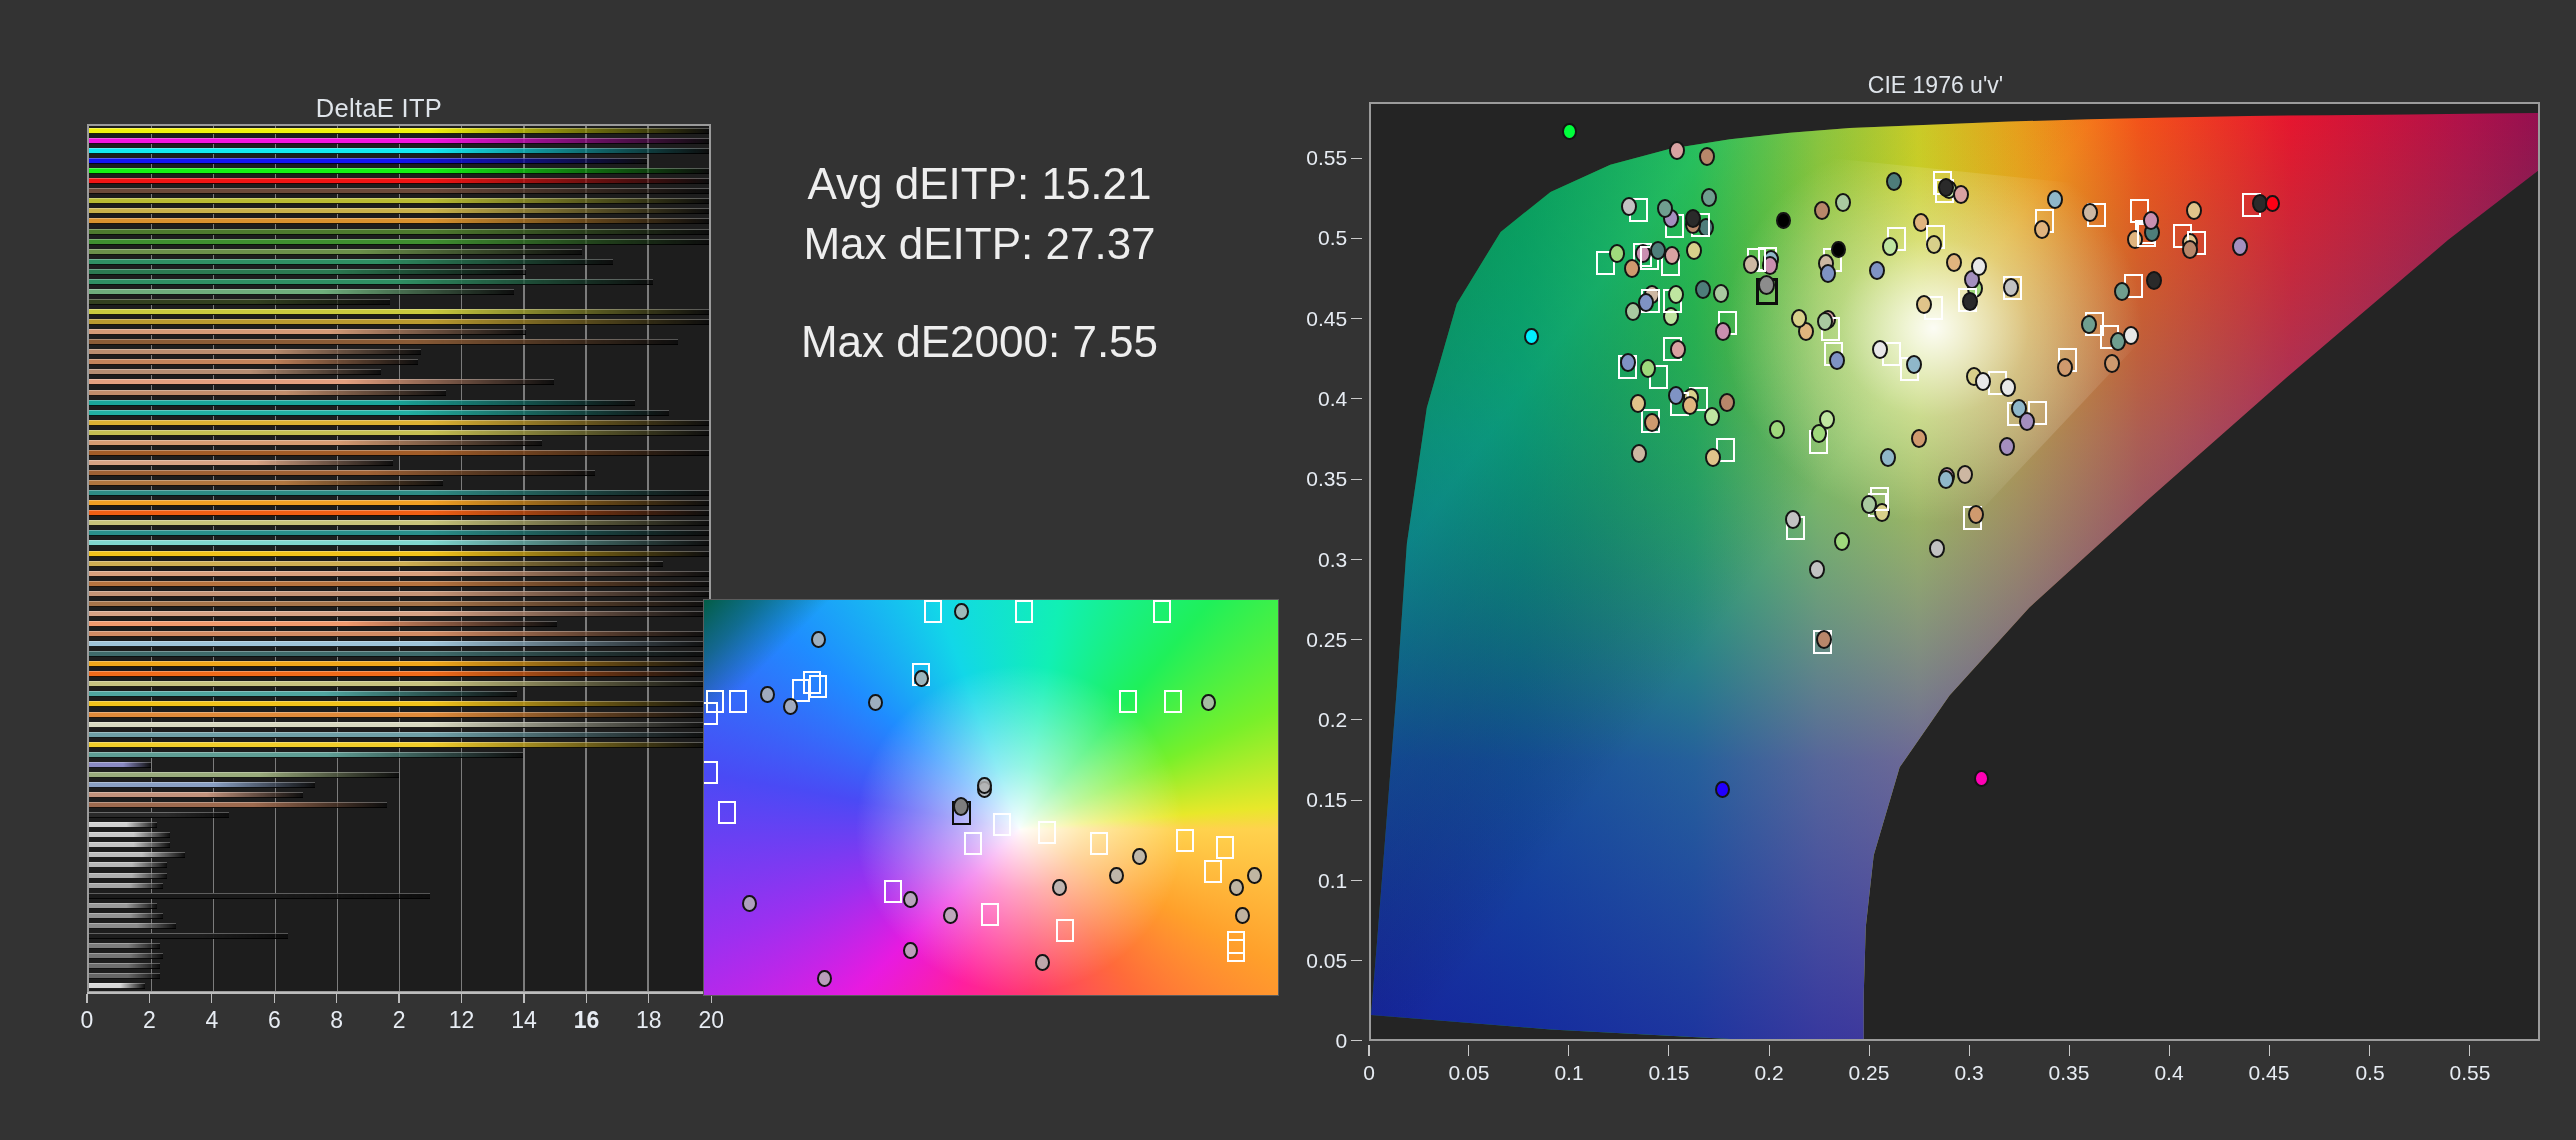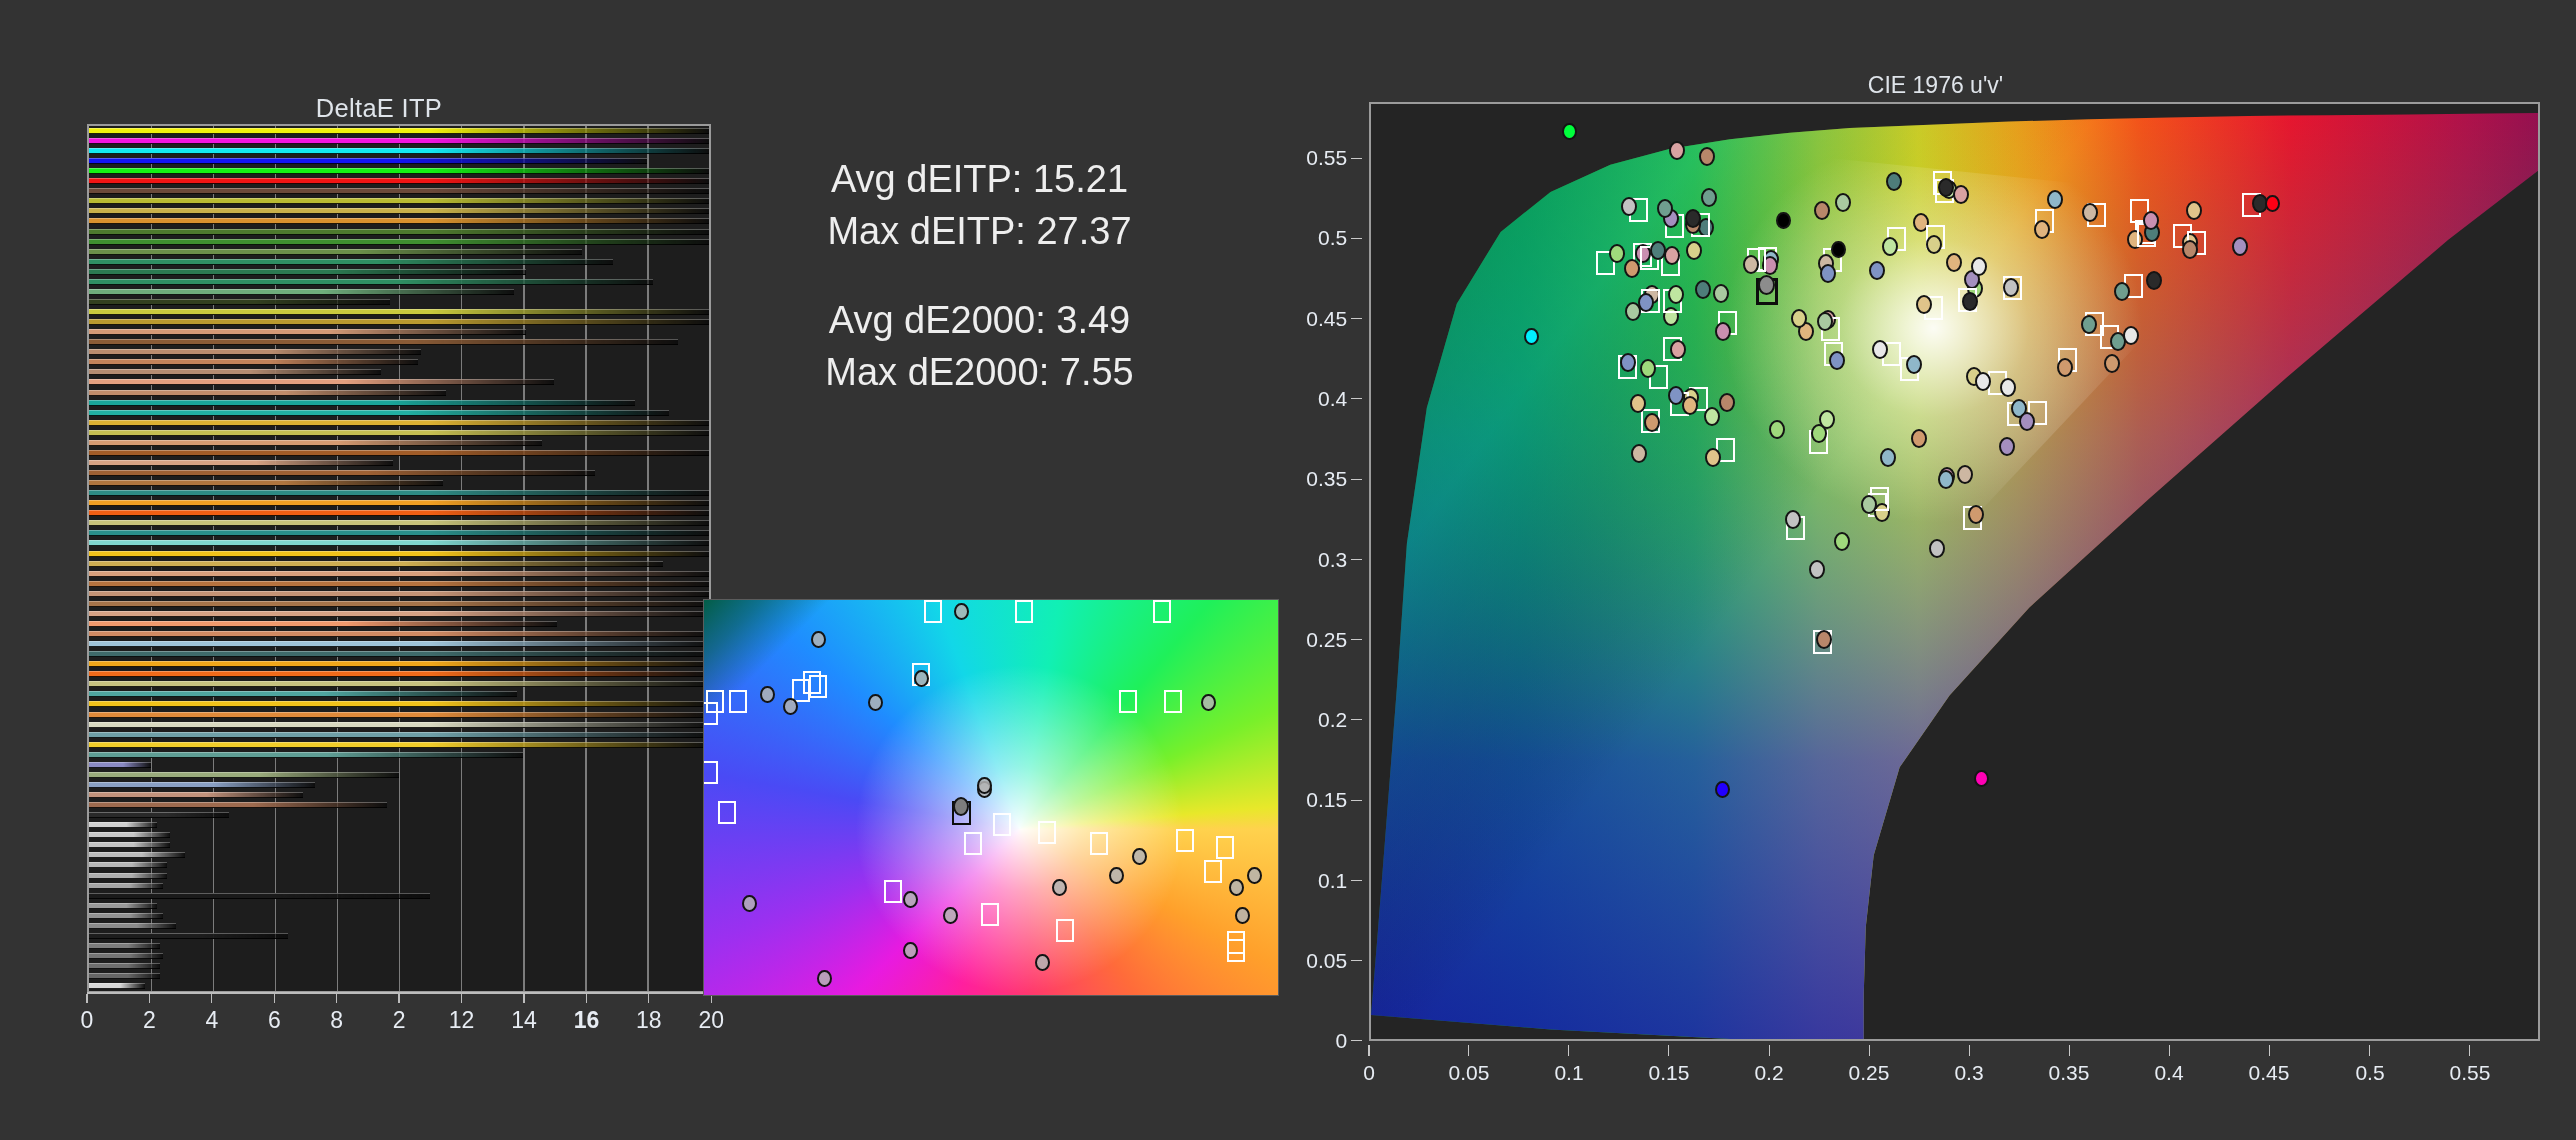--- a/index.html
+++ b/index.html
@@ -42,21 +42,21 @@
   .xtlabel{
     position:absolute;top:13.4px;font-size:23px;color:#e7ecf3;
     transform:translateX(-50%);white-space:nowrap;
   }
 
   
   #stats{
     position:absolute;left:738px;top:154px;width:483px;
     text-align:center;
   }
-  .stat-line{font-size:38px;line-height:1.36;color:#eeeeee;white-space:nowrap;}
+  .stat-line{font-size:44px;line-height:1.36;color:#eeeeee;white-space:nowrap;}
   .stat-gap{height:38px;}
 
   #ab-panel{
     position:absolute;left:703px;top:599px;width:576px;height:397px;
     border:1.3px solid #5c5c5c;box-sizing:border-box;overflow:hidden;
     background:#222;
   }
   #ab-gradient{position:absolute;inset:0;}
   .ab-layer{position:absolute;inset:0;}
   .mk-sq{position:absolute;border:2px solid #ffffff;box-sizing:border-box;}
@@ -222,21 +222,20 @@
         <div class="xtlabel" style="left: 90%;">18</div>
         <div class="xtick" style="left: calc(100% - 0.7px);"></div>
         <div class="xtlabel" style="left: 100%;">20</div>
       </div>
   </div>
 
   <div id="stats">
     <div class="stat-line">Avg dEITP: 15.21</div>
     <div class="stat-line">Max dEITP: 27.37</div>
     <div class="stat-gap"></div>
-    <div class="stat-line">Avg dE2000: 3.49</div>
     <div class="stat-line">Max dE2000: 7.55</div>
   </div>
 
   <div id="ab-panel">
     <div id="ab-gradient" style="background: radial-gradient(circle at 55% 58%, rgba(255, 255, 255, 0.98) 0%, rgba(255, 255, 255, 0.55) 16%, rgba(255, 255, 255, 0) 42%), conic-gradient(from 90deg at 55% 58%, rgb(255, 210, 77) 0deg, rgb(255, 160, 43) 28deg, rgb(255, 107, 58) 55deg, rgb(255, 58, 107) 85deg, rgb(255, 31, 158) 110deg, rgb(232, 26, 224) 135deg, rgb(155, 48, 240) 160deg, rgb(74, 74, 245) 190deg, rgb(31, 140, 255) 220deg, rgb(18, 215, 232) 250deg, rgb(17, 240, 180) 280deg, rgb(31, 240, 90) 310deg, rgb(120, 240, 42) 335deg, rgb(232, 232, 42) 355deg, rgb(255, 210, 77) 360deg);">
         <div class="ab-layer" style="background: linear-gradient(135deg, rgba(0, 90, 55, 0.92) 0%, rgba(0, 90, 55, 0.55) 6%, rgba(0, 0, 0, 0) 13%);"></div>
       </div>
     <div id="ab-markers" class="ab-layer">
         <div class="mk-sq" style="left: 180px; top: 280px; width: 18px; height: 23px;"></div>
         <div class="mk-sq" style="left: 13.5px; top: 201px; width: 18px; height: 23px;"></div>

